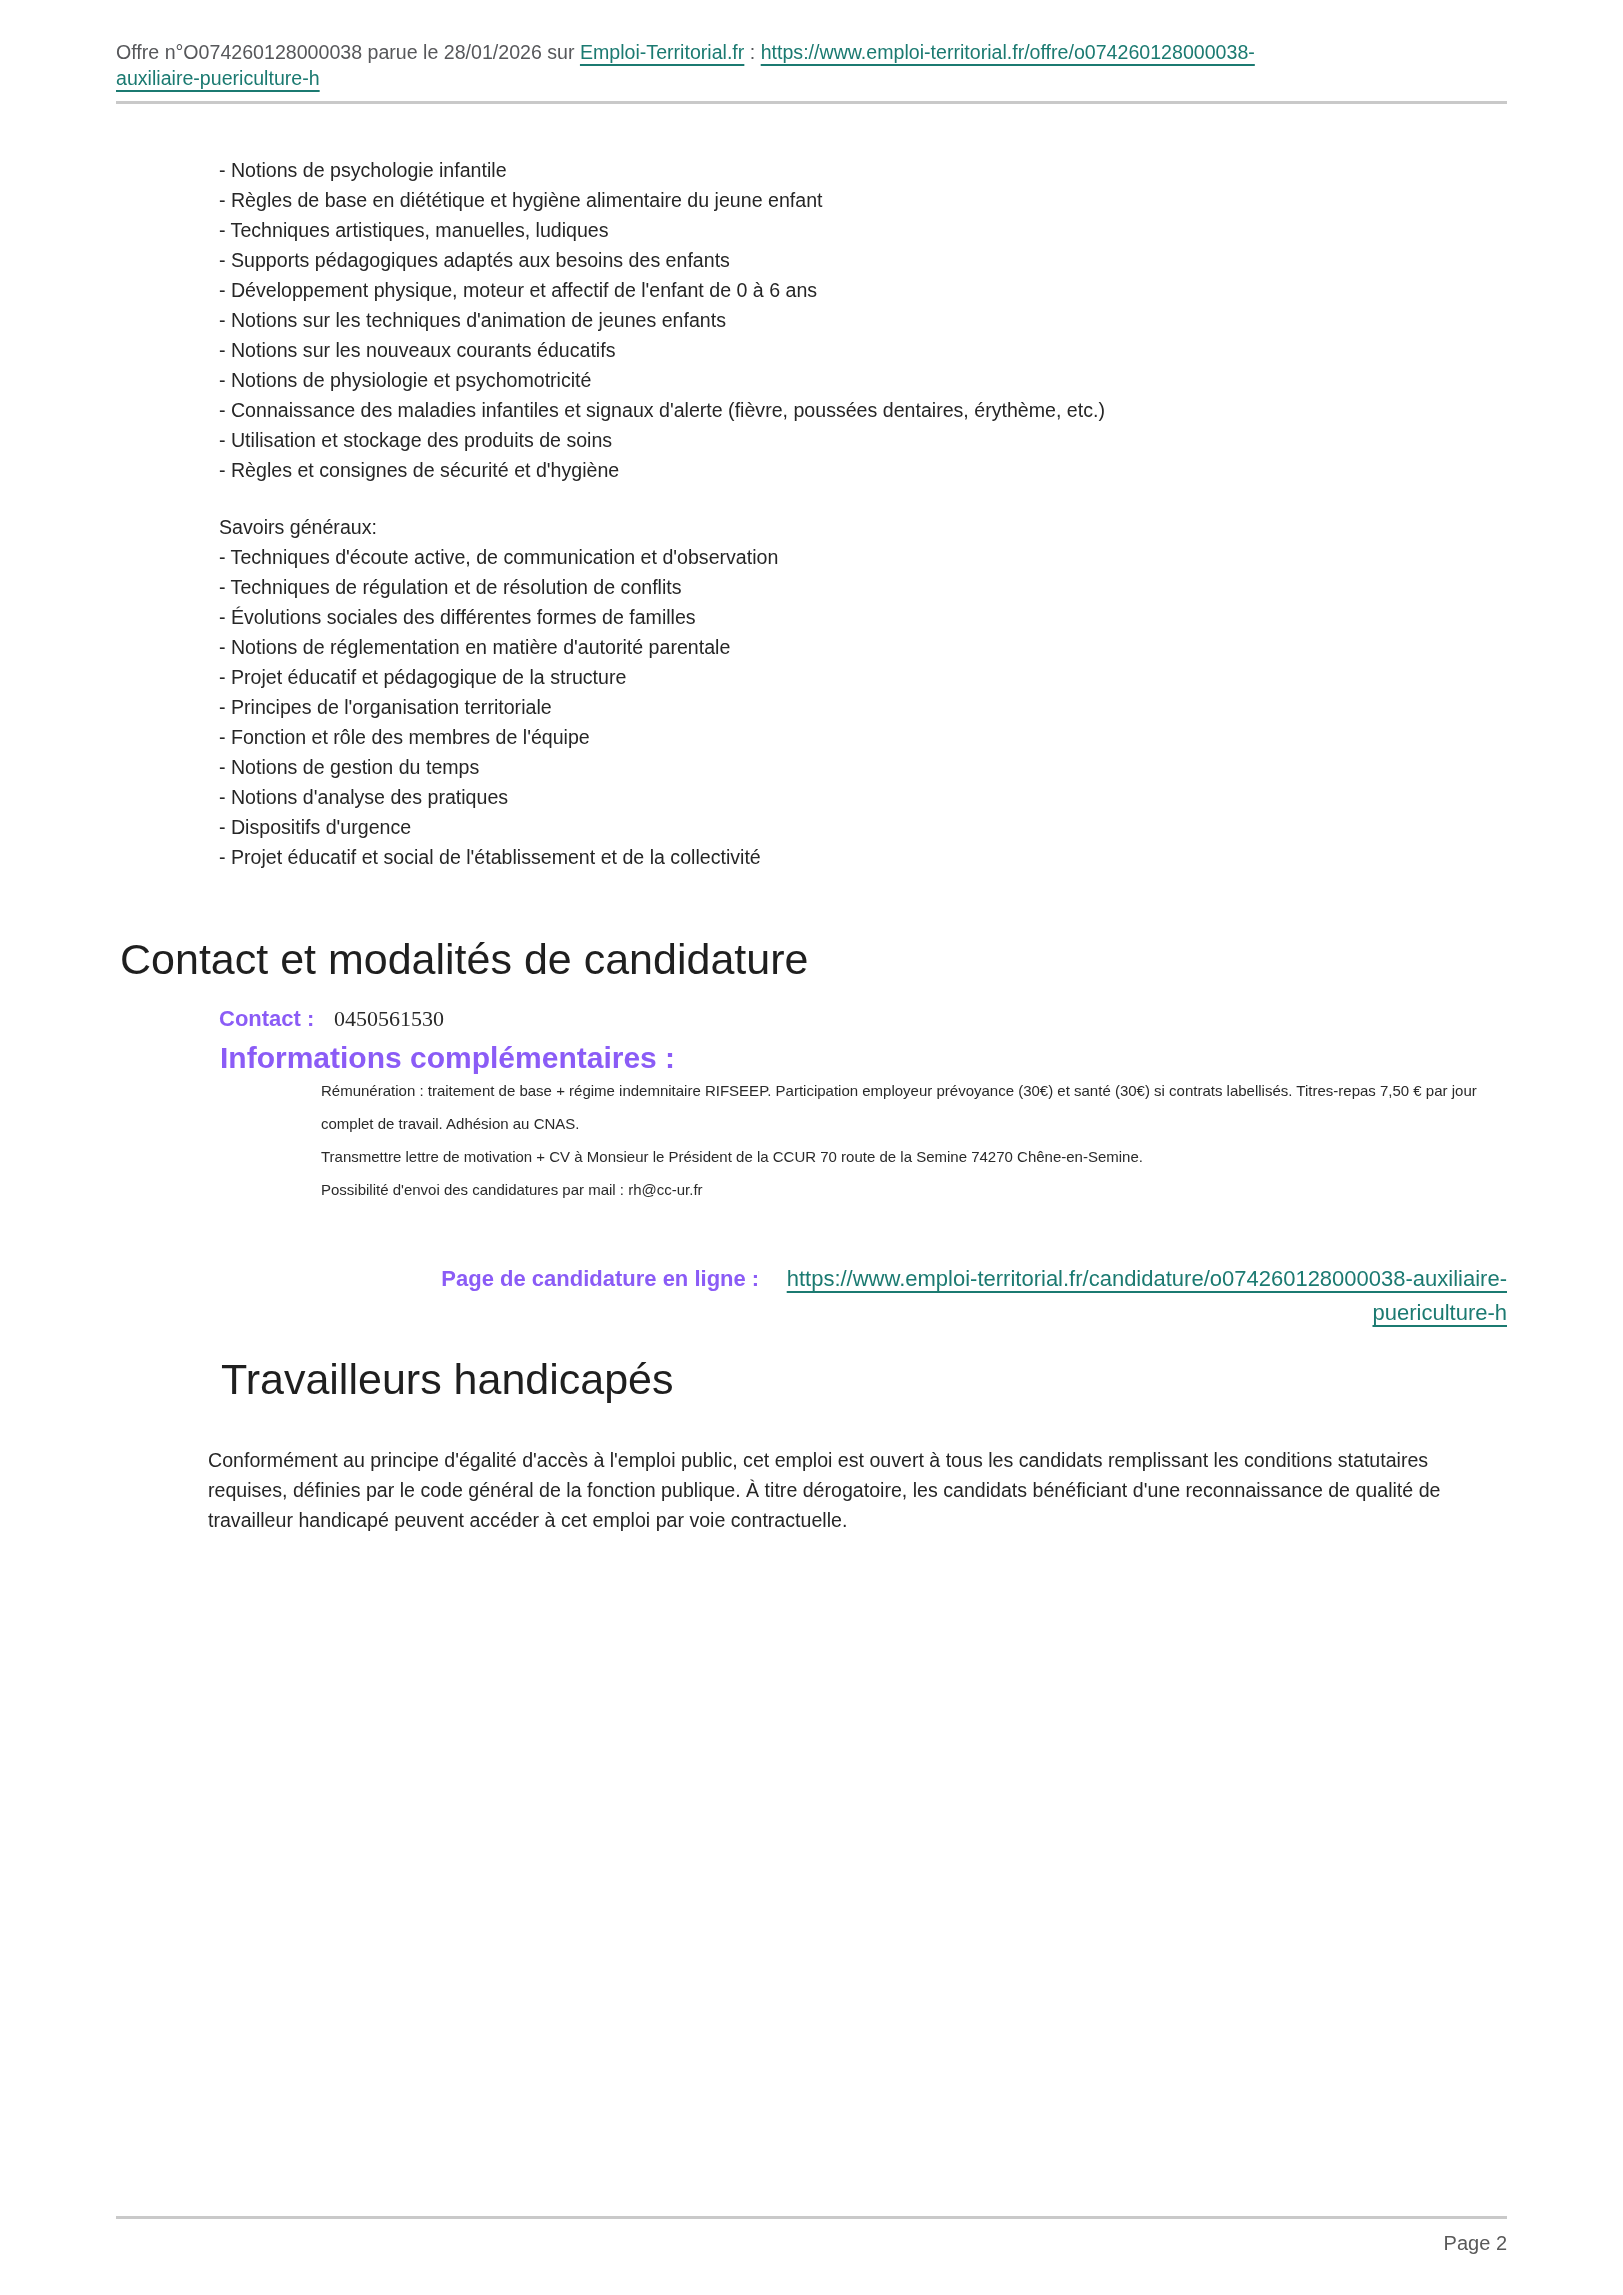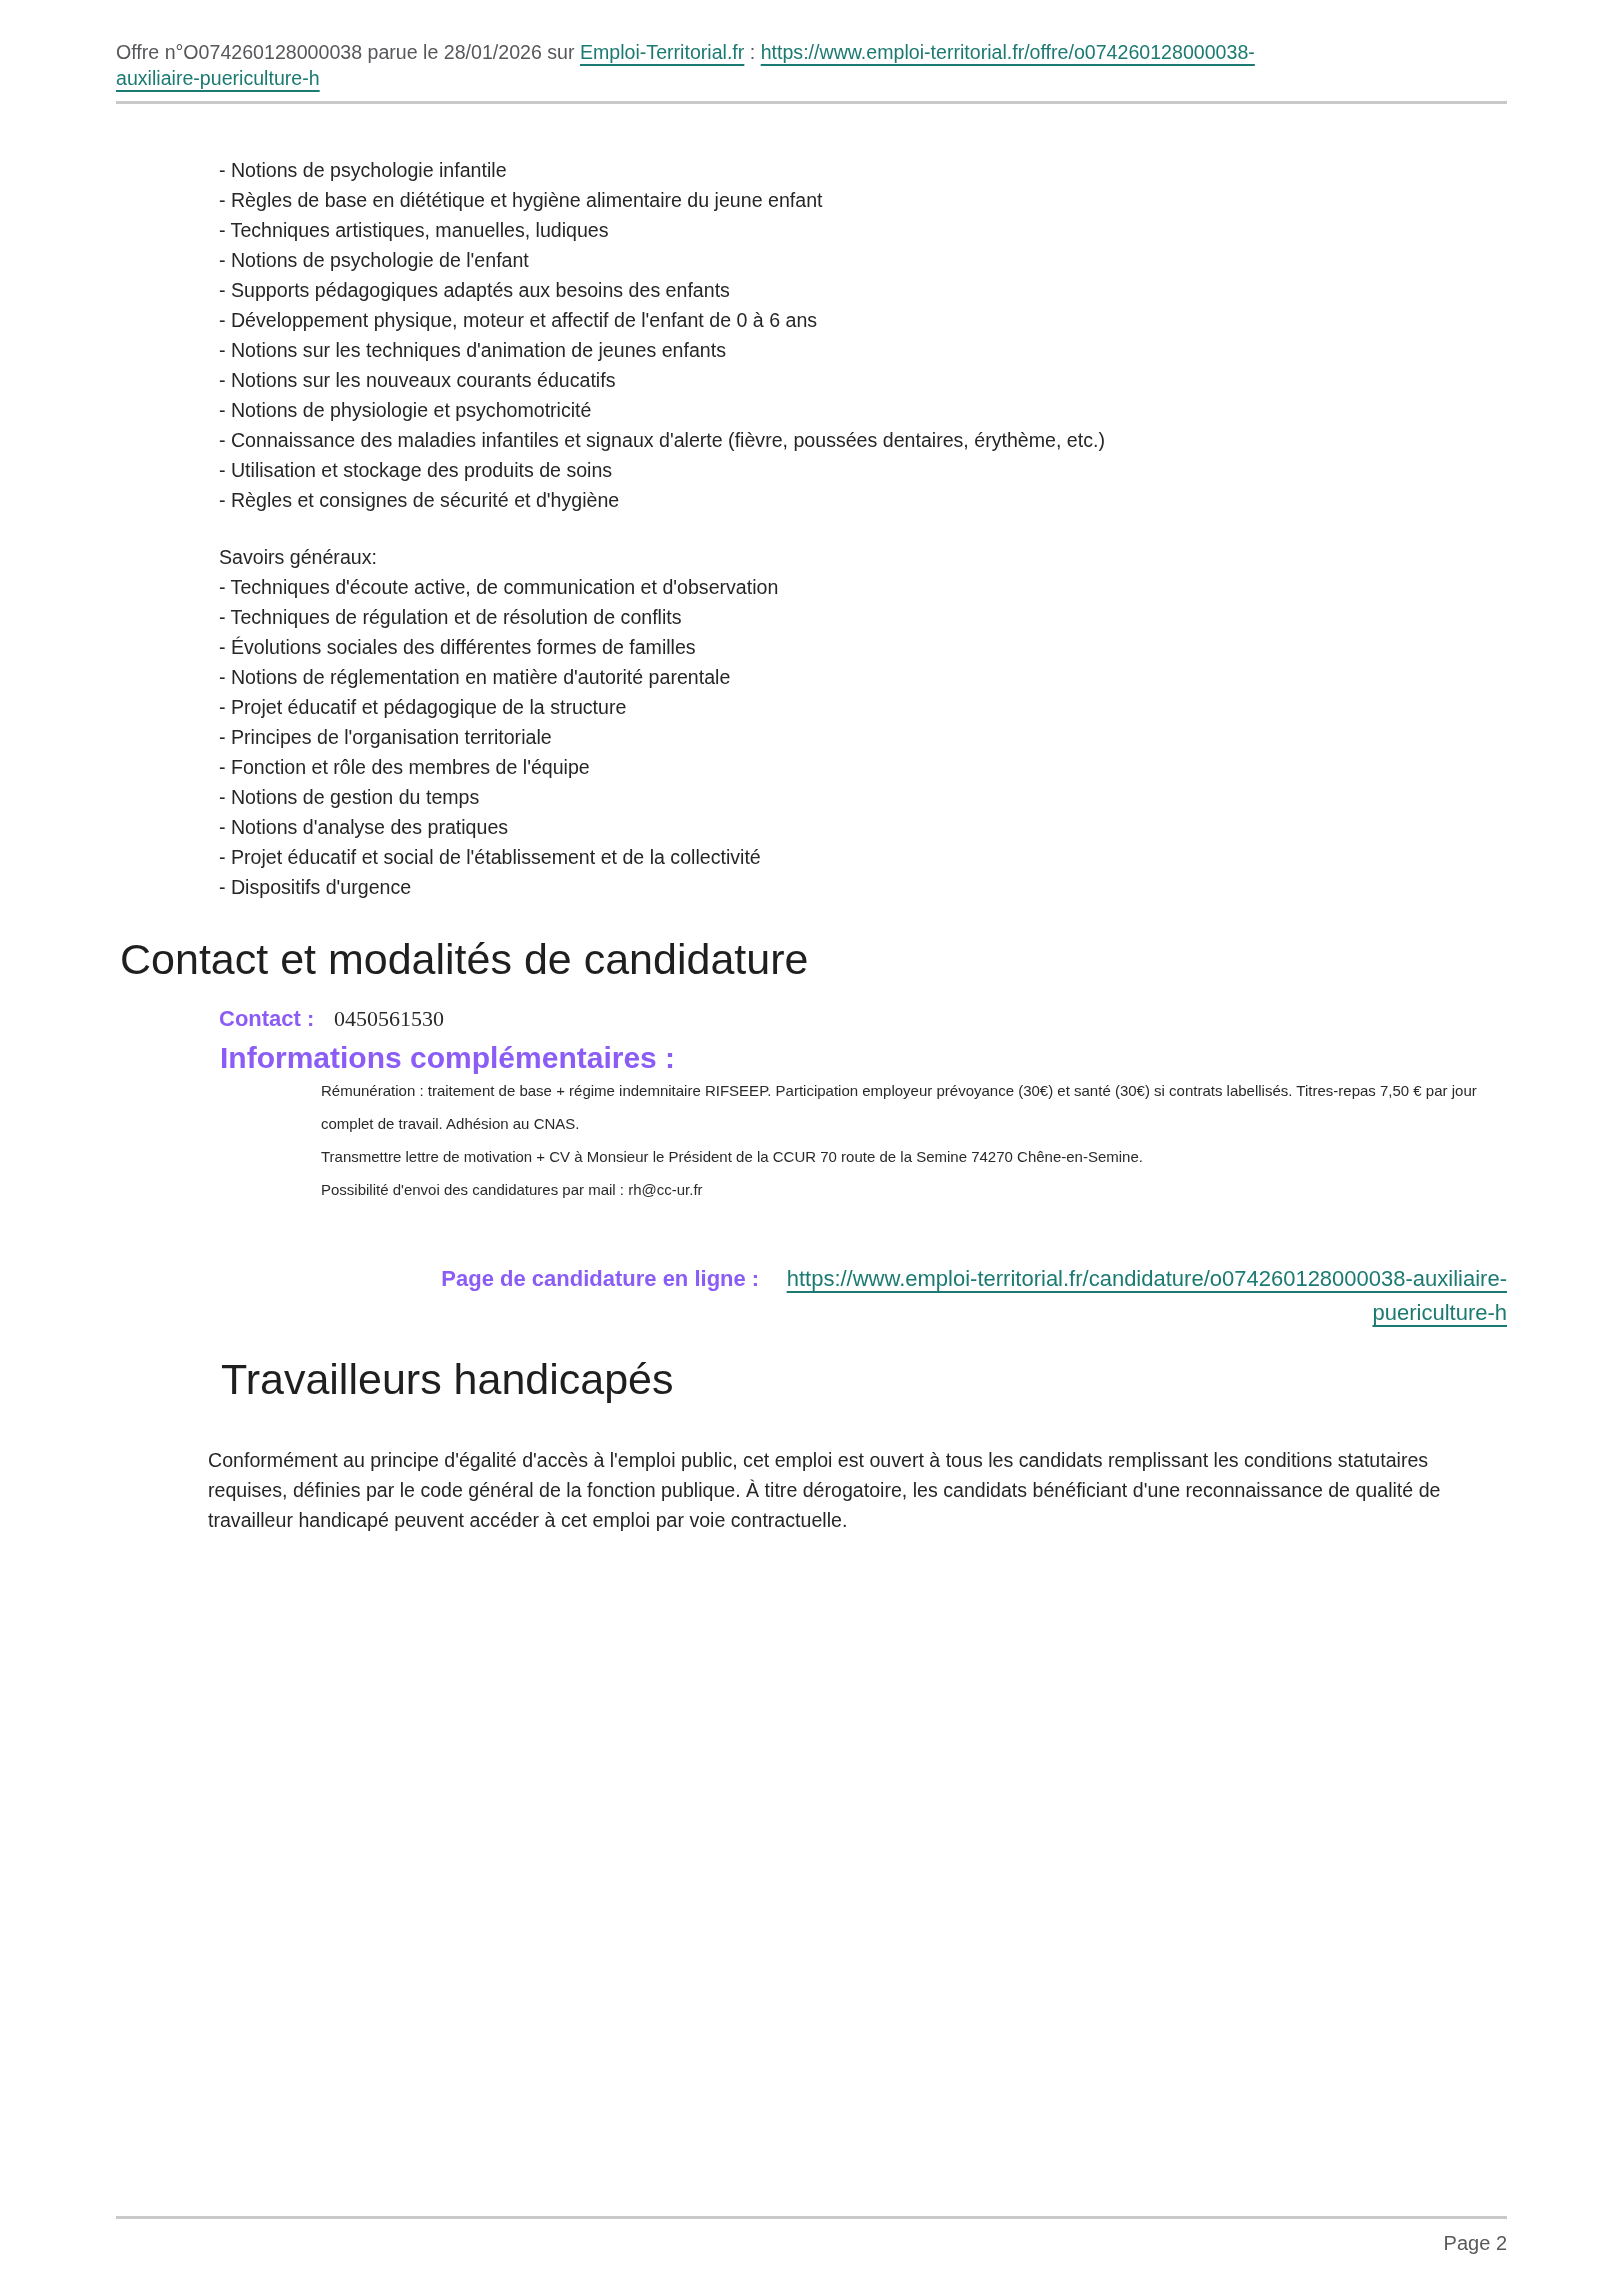--- a/index.html
+++ b/index.html
@@ -67,43 +67,42 @@
 
   <div class="header-meta"><span>Offre n°O074260128000038 parue le 28/01/2026 sur </span><a href="#" class="link">Emploi-Territorial.fr</a><span> : </span><a href="#" class="link"><span>https://www.emploi-territorial.fr/offre/o074260128000038-</span><span class="block">auxiliaire-puericulture-h</span></a></div>
 
   <div class="rule rule-top"></div>
 
   <div class="skills">
     <div>
         <div class="li-line">- Notions de psychologie infantile</div>
         <div class="li-line">- Règles de base en diététique et hygiène alimentaire du jeune enfant</div>
         <div class="li-line">- Techniques artistiques, manuelles, ludiques</div>
-        <div class="li-line">- Notions de psychologie de l'enfant</div>
         <div class="li-line">- Supports pédagogiques adaptés aux besoins des enfants</div>
         <div class="li-line">- Développement physique, moteur et affectif de l'enfant de 0 à 6 ans</div>
         <div class="li-line">- Notions sur les techniques d'animation de jeunes enfants</div>
         <div class="li-line">- Notions sur les nouveaux courants éducatifs</div>
         <div class="li-line">- Notions de physiologie et psychomotricité</div>
         <div class="li-line">- Connaissance des maladies infantiles et signaux d'alerte (fièvre, poussées dentaires, érythème, etc.)</div>
         <div class="li-line">- Utilisation et stockage des produits de soins</div>
         <div class="li-line">- Règles et consignes de sécurité et d'hygiène</div>
       </div>
     <div class="savoirs-label">Savoirs généraux:</div>
     <div>
         <div class="li-line">- Techniques d'écoute active, de communication et d'observation</div>
         <div class="li-line">- Techniques de régulation et de résolution de conflits</div>
         <div class="li-line">- Évolutions sociales des différentes formes de familles</div>
         <div class="li-line">- Notions de réglementation en matière d'autorité parentale</div>
         <div class="li-line">- Projet éducatif et pédagogique de la structure</div>
         <div class="li-line">- Principes de l'organisation territoriale</div>
         <div class="li-line">- Fonction et rôle des membres de l'équipe</div>
         <div class="li-line">- Notions de gestion du temps</div>
         <div class="li-line">- Notions d'analyse des pratiques</div>
+        <div class="li-line">- Dispositifs d'urgence</div>
         <div class="li-line">- Projet éducatif et social de l'établissement et de la collectivité</div>
-        <div class="li-line">- Dispositifs d'urgence</div>
       </div>
   </div>
 
   <h2 class="h1 h-contact">Contact et modalités de candidature</h2>
 
   <div class="contact-row"><span class="b">Contact :</span><span class="val">0450561530</span></div>
 
   <div class="info-label-row"><span class="b">Informations complémentaires :</span></div>
 
   <div class="info-paragraphs">

